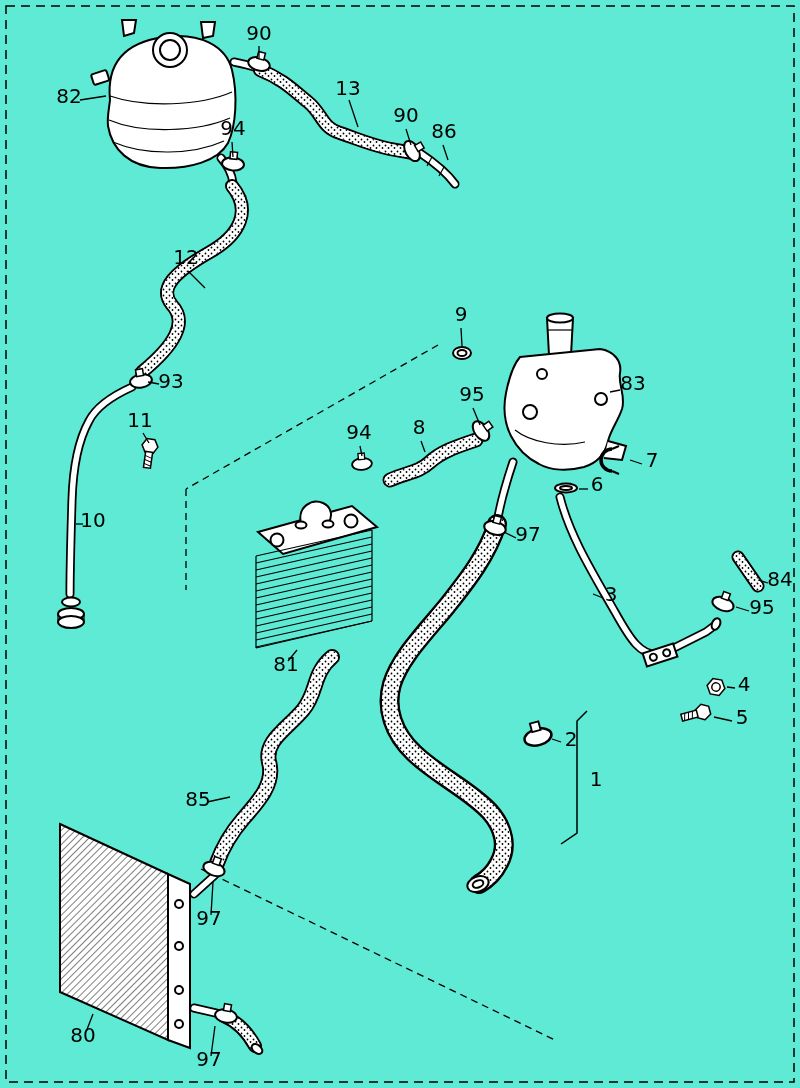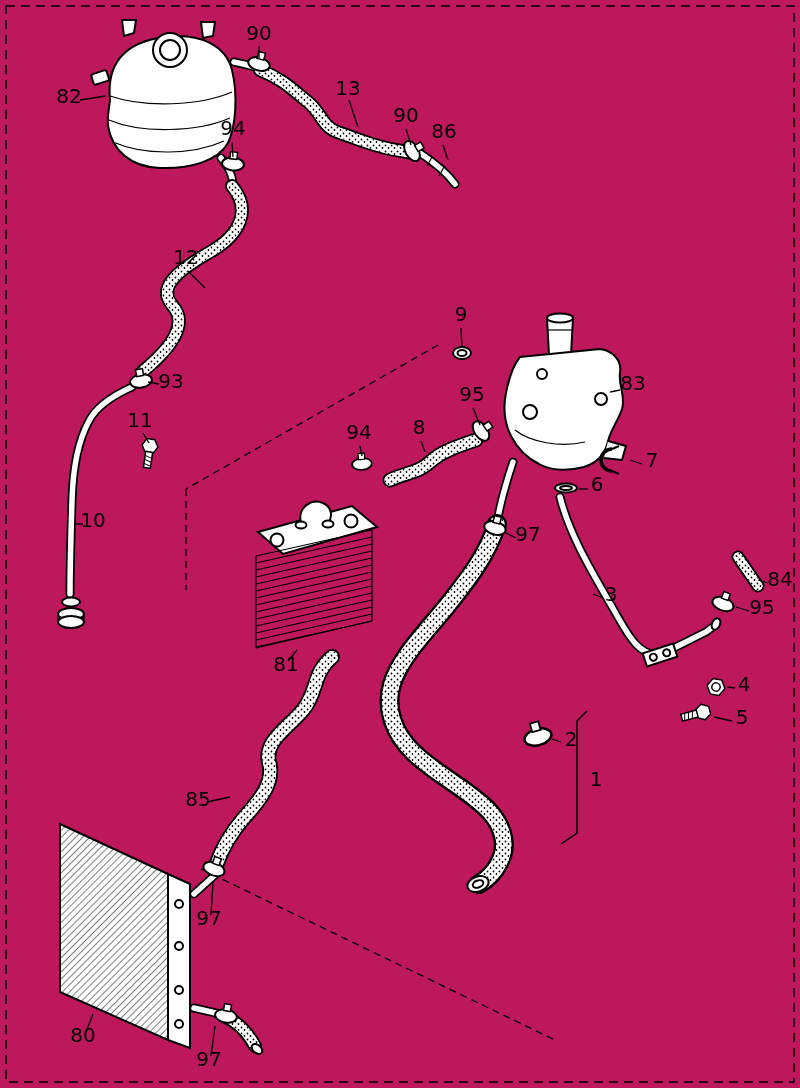--- a/index.html
+++ b/index.html
@@ -1,16 +1,16 @@
 <!DOCTYPE html>
 <html><head>
 <meta charset="utf-8">
 <style>
   html,body{margin:0;padding:0;background:#fff;}
-  .stage{position:relative;width:800px;height:1088px;background:#be185d;overflow:hidden;}
+  .stage{position:relative;width:800px;height:1088px;background:#5eead4;overflow:hidden;}
   svg{position:absolute;left:0;top:0;}
   .outline{fill:#fff;stroke:#000;stroke-width:2;}
   .thin{fill:none;stroke:#000;stroke-width:1.2;}
   .hoseO{fill:none;stroke:#000;stroke-linecap:round;}
   .hoseI{fill:none;stroke:#fff;stroke-linecap:round;}
   .hoseS{fill:none;stroke:url(#speckle);stroke-linecap:round;}
   .pipeO{fill:none;stroke:#000;stroke-width:9;stroke-linecap:round;}
   .pipeI{fill:none;stroke:#fff;stroke-width:5.5;stroke-linecap:round;}
   .leader{stroke:#000;stroke-width:1.3;}
   .dash{stroke:#000;stroke-width:1.3;stroke-dasharray:7 5;fill:none;}

